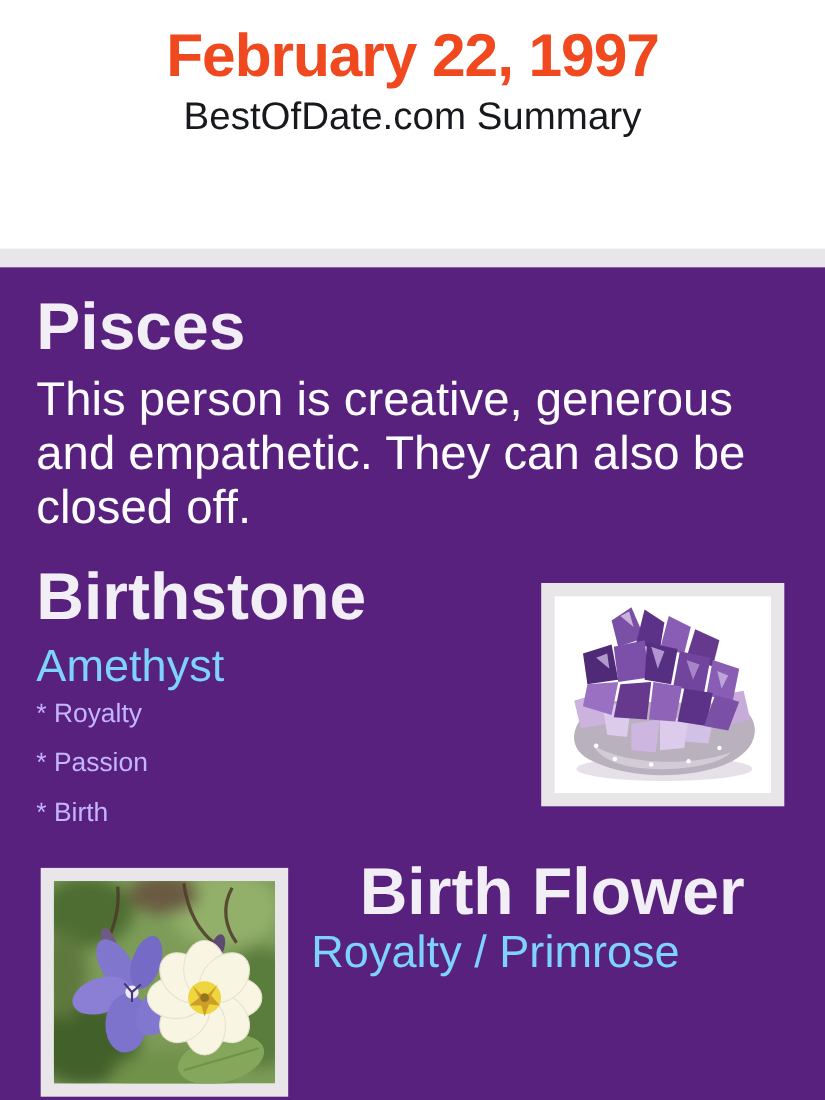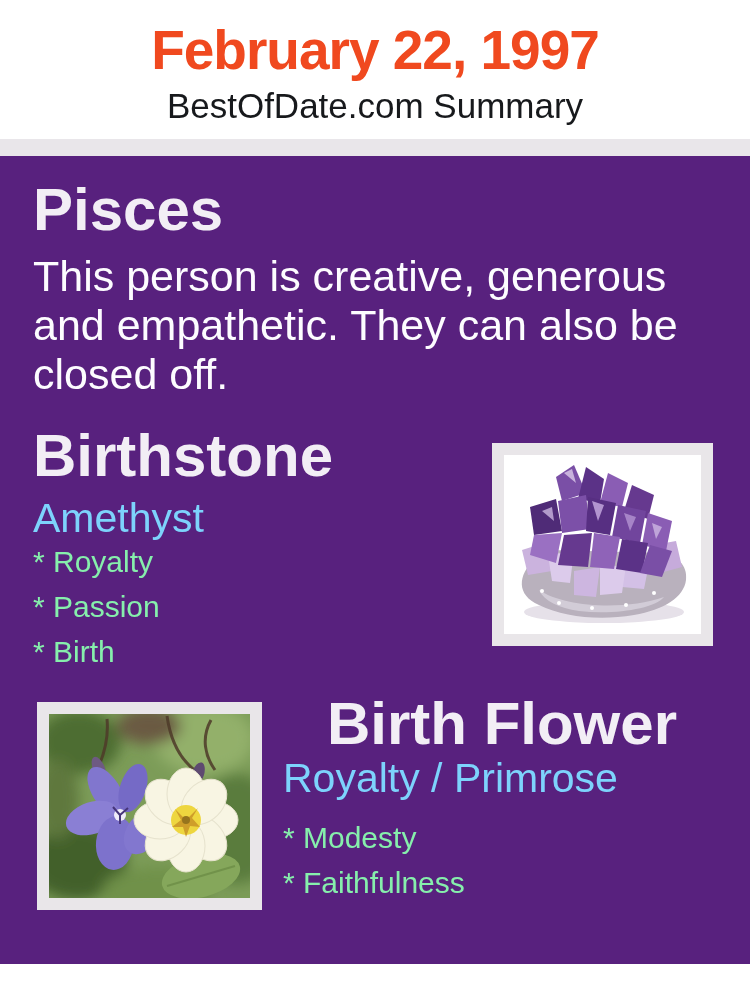--- a/index.html
+++ b/index.html
@@ -4,38 +4,38 @@
 <title>BestOfDate.com Summary</title>
 <style>
   * { margin:0; padding:0; box-sizing:border-box; }
   html,body { width:750px; height:1000px; }
   body {
     font-family:"Liberation Sans", sans-serif;
     background:#ffffff;
     overflow:hidden;
   }
   
-  .header { height:139px; background:#ffffff; text-align:center; }
+  .header { height:226px; background:#ffffff; text-align:center; }
   .date {
     padding-top:18px;
     font-size:55px; font-weight:bold; letter-spacing:-1px;
     color:#f0491f;
   }
   .site { margin-top:4px; font-size:35px; color:#17191c; }
   .weekday { margin-top:6px; font-size:30px; color:#3e5a73; }
   .divider { height:17px; background:#e9e6ea; }
 
   
   .main { position:relative; height:808px; background:#58217e; }
   .abs { position:absolute; }
 
   .h-big  { font-size:60px; font-weight:bold; color:#f2eef5; line-height:60px; }
   .desc   { font-size:43px; line-height:49px; color:#fdfcff; width:692px; }
   .name   { font-size:41px; line-height:49px; color:#7dd3fc; }
-  .traits { list-style:none; font-size:30px; color:#86efac; }
+  .traits { list-style:none; font-size:24px; color:#c4b5fd; }
   .traits li { line-height:31px; margin-bottom:14px; }
 
   
   .photo-frame { background:#e9e6e9; }
   .photo-frame svg { display:block; margin:12px; }
   #amethyst-frame { left:492px; top:287px; width:221px; height:203px; }
   #flower-frame   { left:37px;  top:546px; width:225px; height:208px; }
 
   #zodiac-name        { left:33px;  top:24px;  }
   #zodiac-desc        { left:33px;  top:96px;  }
@@ -154,18 +154,14 @@
         <ellipse cx="155" cy="88" rx="19" ry="26" transform="rotate(45 155 88)"></ellipse>
       </g>
       <circle cx="137" cy="106" r="15" fill="#eed63f"></circle>
       <path d="M137 106 L126 95 L132 106 L123 113 L134 113 L137 123 L141 112 L151 113 L143 104 L149 94 Z" fill="#cf9e2a"></path>
       <circle cx="137" cy="106" r="4" fill="#96741d"></circle>
     </svg>
   </div>
 
   <div class="abs h-big" id="birthflower-heading">Birth Flower</div>
   <div class="abs name" id="birthflower-name">Royalty / Primrose</div>
-  <ul class="abs traits" id="birthflower-traits">
-    <li>* Modesty</li>
-    <li>* Faithfulness</li>
-  </ul>
 
 </div>
 
 </body></html>

